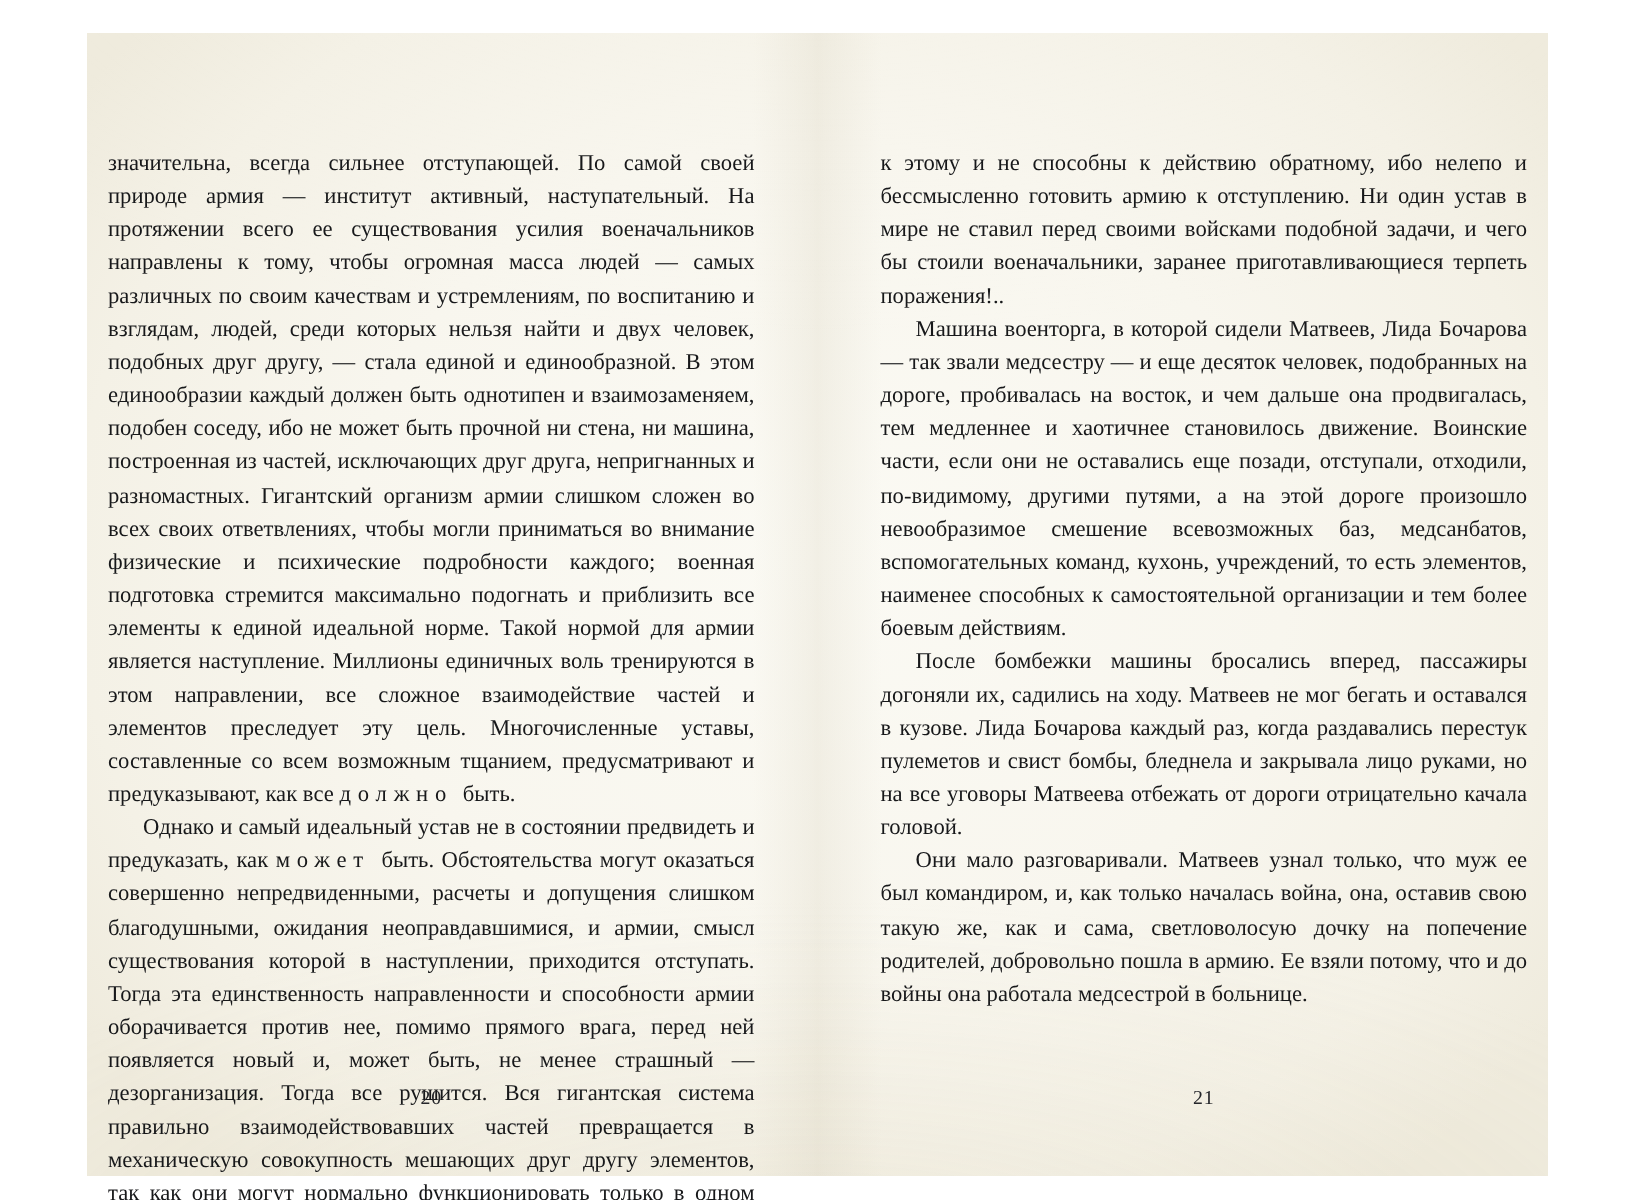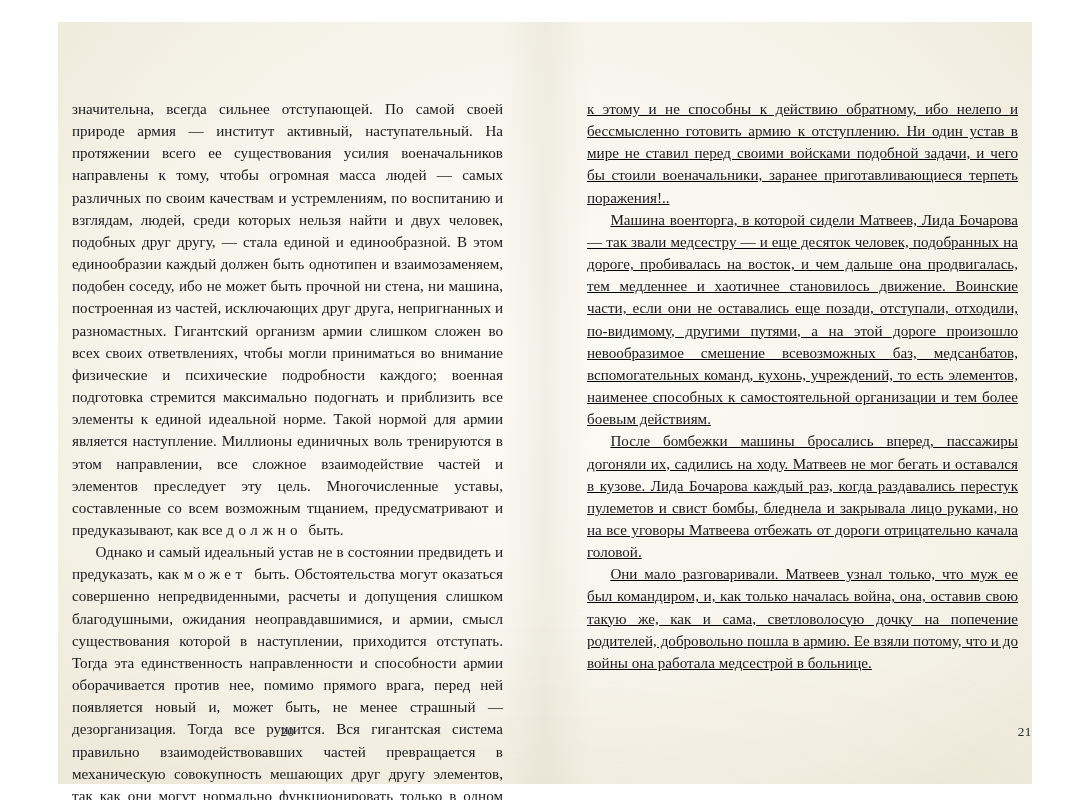--- a/index.html
+++ b/index.html
@@ -44,21 +44,21 @@
     position: absolute;
     inset: 0;
     display: flex;
   }
   .page {
     position: relative;
     flex: 1 1 50%;
     box-sizing: border-box;
   }
   .page-left  { padding: 76px 42px 0 14px; }
-  .page-right { padding: 76px 14px 0 42px; text-decoration: underline; }
+  .page-right { padding: 76px 14px 0 42px; }
 
   .column {
     font-family: "Liberation Serif", "DejaVu Serif", serif;
     font-size: 15.1px;
     line-height: 22.15px;
     color: #17181a;
     text-align: justify;
     text-justify: inter-word;
     -webkit-font-smoothing: antialiased;
   }
@@ -80,21 +80,21 @@
     bottom: 44px;
     left: 0;
     right: 0;
     text-align: center;
     font-family: "Liberation Serif", "DejaVu Serif", serif;
     font-size: 13.2px;
     color: #25262a;
     letter-spacing: 0.04em;
   }
   .page-left  .folio { padding-right: 28px; }
-  .page-right .folio { padding-left: 28px; text-align: right; }
+  .page-right .folio { padding-left: 28px; }
 
   
   #grain {
     position: absolute;
     inset: 0;
     pointer-events: none;
     background:
       radial-gradient(ellipse 120% 60% at 50% -10%, rgba(255,255,255,0.55) 0%, rgba(255,255,255,0) 60%),
       radial-gradient(ellipse 110% 55% at 50% 110%, rgba(226,220,203,0.38) 0%, rgba(226,220,203,0) 62%);
     mix-blend-mode: multiply;

